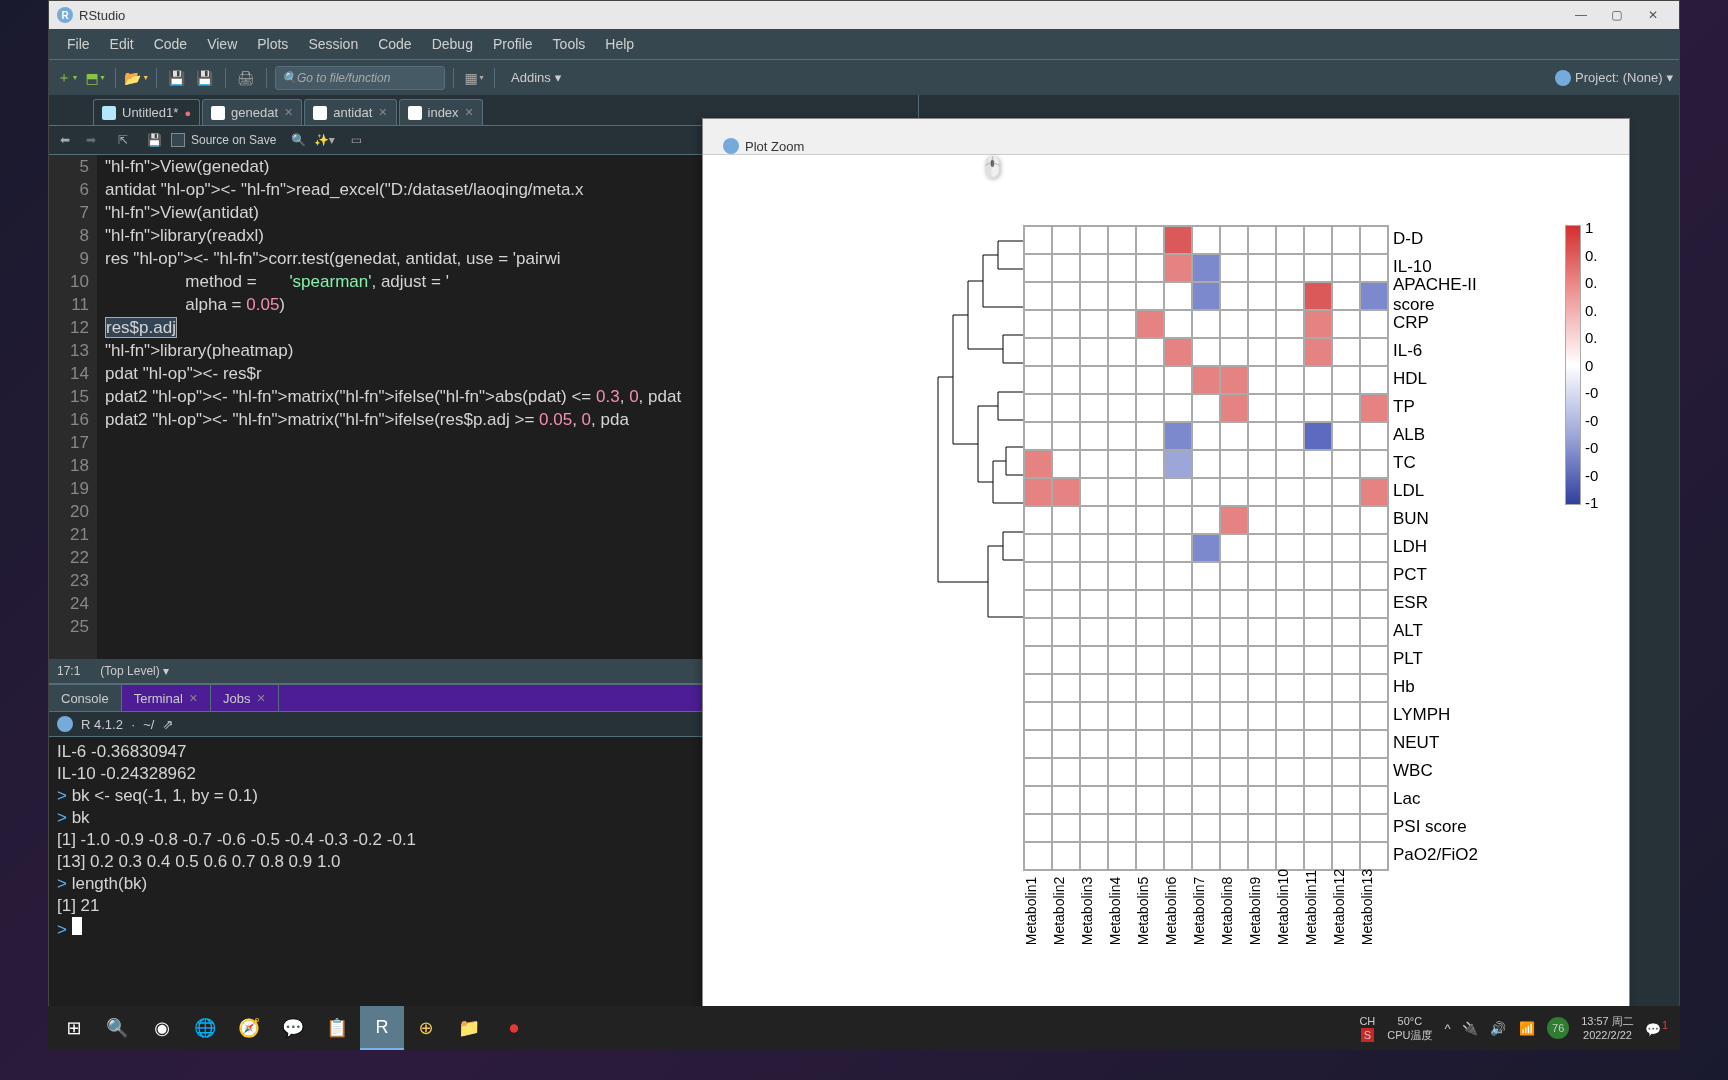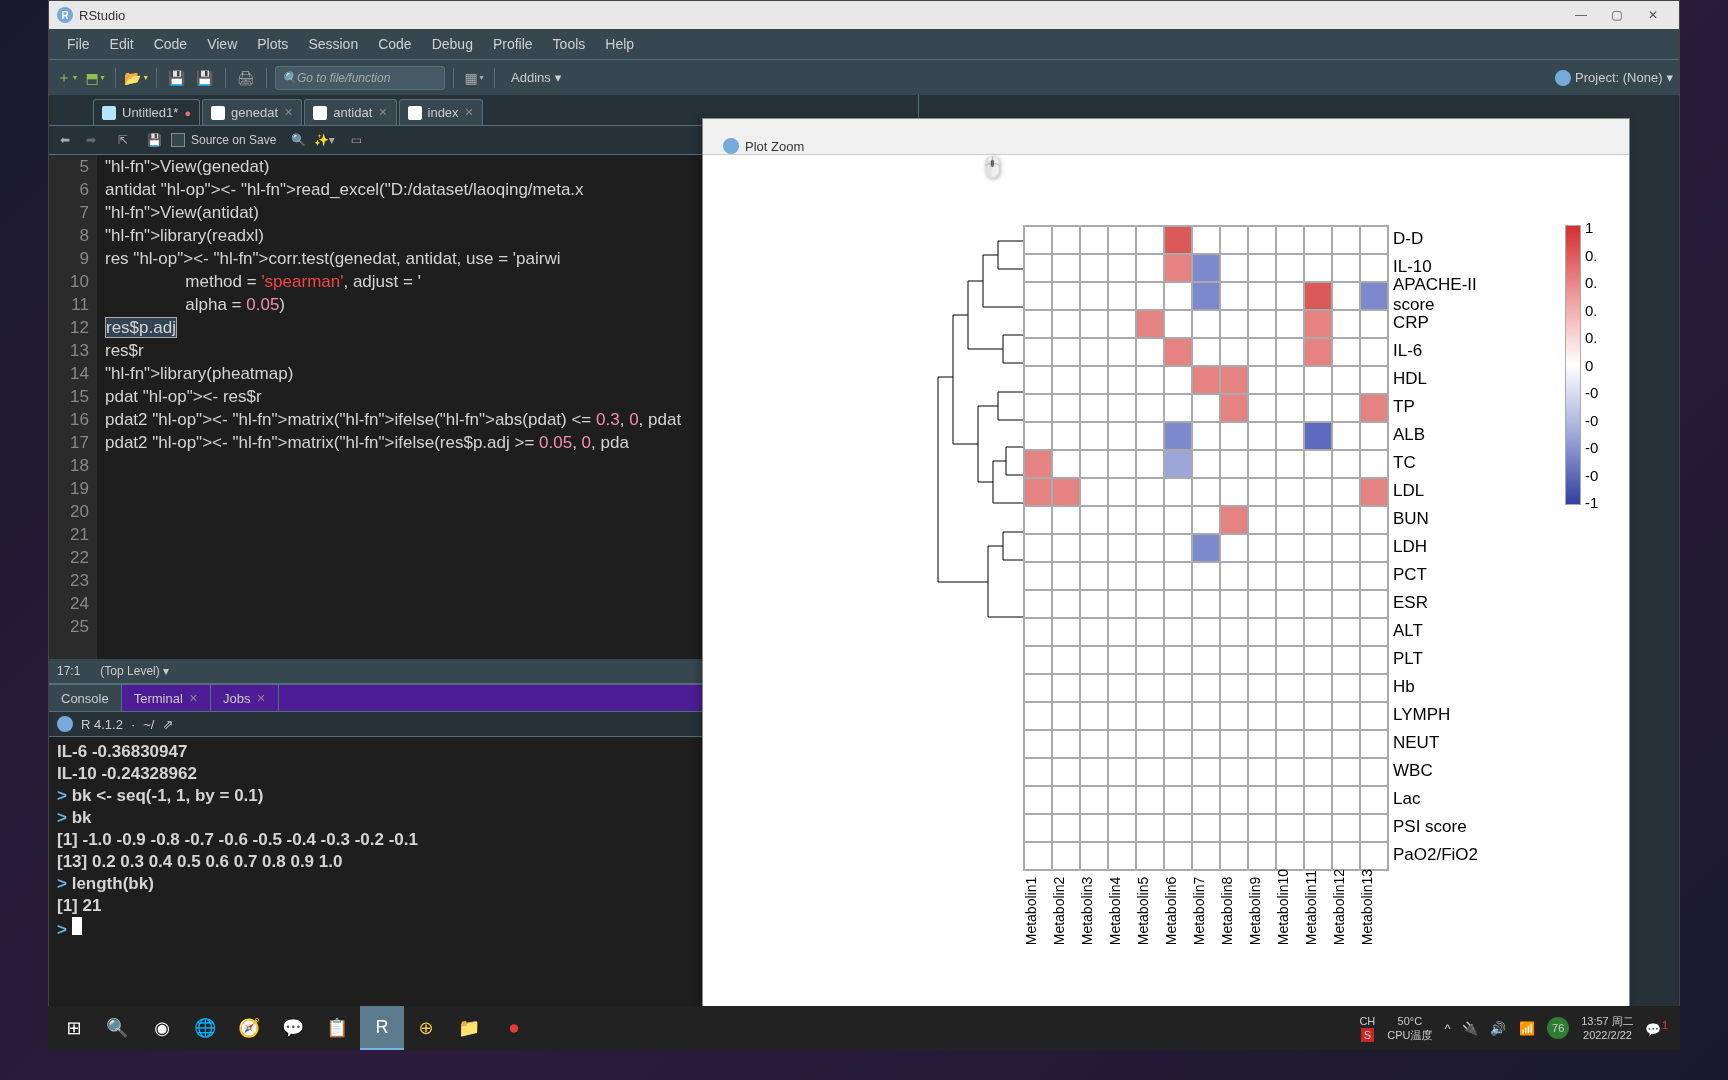--- a/index.html
+++ b/index.html
@@ -48,35 +48,35 @@
 .src-toolbar { height: 30px; background: #263238; border-top: 1px solid #546e7a; border-bottom: 1px solid #546e7a; display: flex; align-items: center; padding: 0 6px; gap: 6px; color: #ccc; font-size: 12px; }
 .src-toolbar .navbtn { width: 20px; height: 20px; display: flex; align-items: center; justify-content: center; color: #aaa; }
 .src-toolbar .chk { width: 14px; height: 14px; border: 1px solid #888; background: #37474f; }
 .src-toolbar .run { margin-left: auto; display: flex; align-items: center; gap: 4px; }
 .src-toolbar .run .arrow { color: #8bc34a; }
 
 .editor { flex: 1; display: flex; background: #1e1e1e; overflow: hidden; font-family: Consolas, monospace; font-size: 17px; line-height: 23px; }
 .gutter { width: 48px; background: #2b2b2b; text-align: right; padding-right: 8px; color: #888; }
 .code { flex: 1; padding-left: 8px; }
 .code .line { white-space: pre; color: #d4d4d4; }
-.hl-str { color: #ef4444; }
+.hl-str { color: #86efac; margin-left: 28px; }
 .hl-num { color: #f48fb1; }
 .hl-sel { background: #334455; border: 1px solid #aaa; }
 
 .statusbar { height: 24px; background: #37474f; display: flex; align-items: center; padding: 0 8px; color: #ccc; font-size: 12px; gap: 20px; }
 
 
 .console-pane { flex: 1; background: #1e1e1e; display: flex; flex-direction: column; border-top: 2px solid #546e7a; border-right: 1px solid #546e7a; }
 .ctabs { height: 26px; background: #4c1d95; display: flex; }
 .ctab { padding: 4px 12px; color: #ccc; font-size: 13px; border-right: 1px solid #546e7a; display: flex; align-items: center; gap: 6px; }
 .ctab.active { background: #37474f; }
 .ctab .x { color: #888; font-size: 11px; }
 .cinfo { height: 26px; background: #263238; border-top: 1px solid #546e7a; border-bottom: 1px solid #546e7a; display: flex; align-items: center; padding: 0 8px; color: #ccc; font-size: 13px; gap: 8px; }
 .cinfo .rlogo { width: 16px; height: 16px; background: #75aadb; border-radius: 50%; }
-.console { flex: 1; padding: 4px 8px; font-family: Consolas, monospace; font-size: 17px; line-height: 22px; color: #d4d4d4; font-weight: bold; }
+.console { flex: 1; padding: 4px 8px; font-family: Consolas, monospace; font-size: 17px; line-height: 22px; color: #d4d4d4; }
 .console .prompt { color: #64b5f6; }
 .console .cur { background: #fff; width: 10px; height: 18px; display: inline-block; }
 
 
 .plotzoom { position: absolute; left: 702px; top: 118px; width: 928px; height: 892px; background: #fff; border: 1px solid #888; box-shadow: -2px 2px 8px rgba(0,0,0,0.3); }
 .pz-title { height: 36px; background: #f0f0f0; border-bottom: 1px solid #ccc; display: flex; align-items: flex-end; padding: 0 20px; font-size: 13px; color: #333; }
 .pz-title .rlogo2 { width: 16px; height: 16px; background: #75aadb; border-radius: 50%; margin-right: 6px; }
 .pz-body { position: relative; width: 100%; height: calc(100% - 28px); background: #fff; }
 
 
@@ -238,21 +238,20 @@
               <div class="line">antidat <span class="&lt;span">"hl-op"</span>&gt;&lt;- <span class="&lt;span">"hl-fn"</span>&gt;read_excel("D:/dataset/laoqing/meta.x</div>
               <div class="line"><span class="&lt;span">"hl-fn"</span>&gt;View(antidat)</div>
               <div class="line"></div>
               <div class="line"><span class="&lt;span">"hl-fn"</span>&gt;library(readxl)</div>
               <div class="line"></div>
               <div class="line"></div>
               <div class="line">res <span class="&lt;span">"hl-op"</span>&gt;&lt;- <span class="&lt;span">"hl-fn"</span>&gt;corr.test(genedat, antidat, use = 'pairwi</div>
               <div class="line">                 method = <span class="hl-str">'spearman'</span>, adjust = '</div>
               <div class="line">                 alpha = <span class="hl-num">0.05</span>)</div>
               <div class="line"><span class="hl-sel">res$p.adj</span></div>
-              <div class="line">res$r</div>
               <div class="line"></div>
               <div class="line"><span class="&lt;span">"hl-fn"</span>&gt;library(pheatmap)</div>
               <div class="line">pdat <span class="&lt;span">"hl-op"</span>&gt;&lt;- res$r</div>
               <div class="line">pdat2 <span class="&lt;span">"hl-op"</span>&gt;&lt;- <span class="&lt;span">"hl-fn"</span>&gt;matrix(<span class="&lt;span">"hl-fn"</span>&gt;ifelse(<span class="&lt;span">"hl-fn"</span>&gt;abs(pdat) &lt;= <span class="hl-num">0.3</span>, <span class="hl-num">0</span>, pdat</div>
               <div class="line">pdat2 <span class="&lt;span">"hl-op"</span>&gt;&lt;- <span class="&lt;span">"hl-fn"</span>&gt;matrix(<span class="&lt;span">"hl-fn"</span>&gt;ifelse(res$p.adj &gt;= <span class="hl-num">0.05</span>, <span class="hl-num">0</span>, pda</div>
               <div class="line"></div>
               <div class="line"></div>
             </div>
         </div>
         <div class="statusbar">

